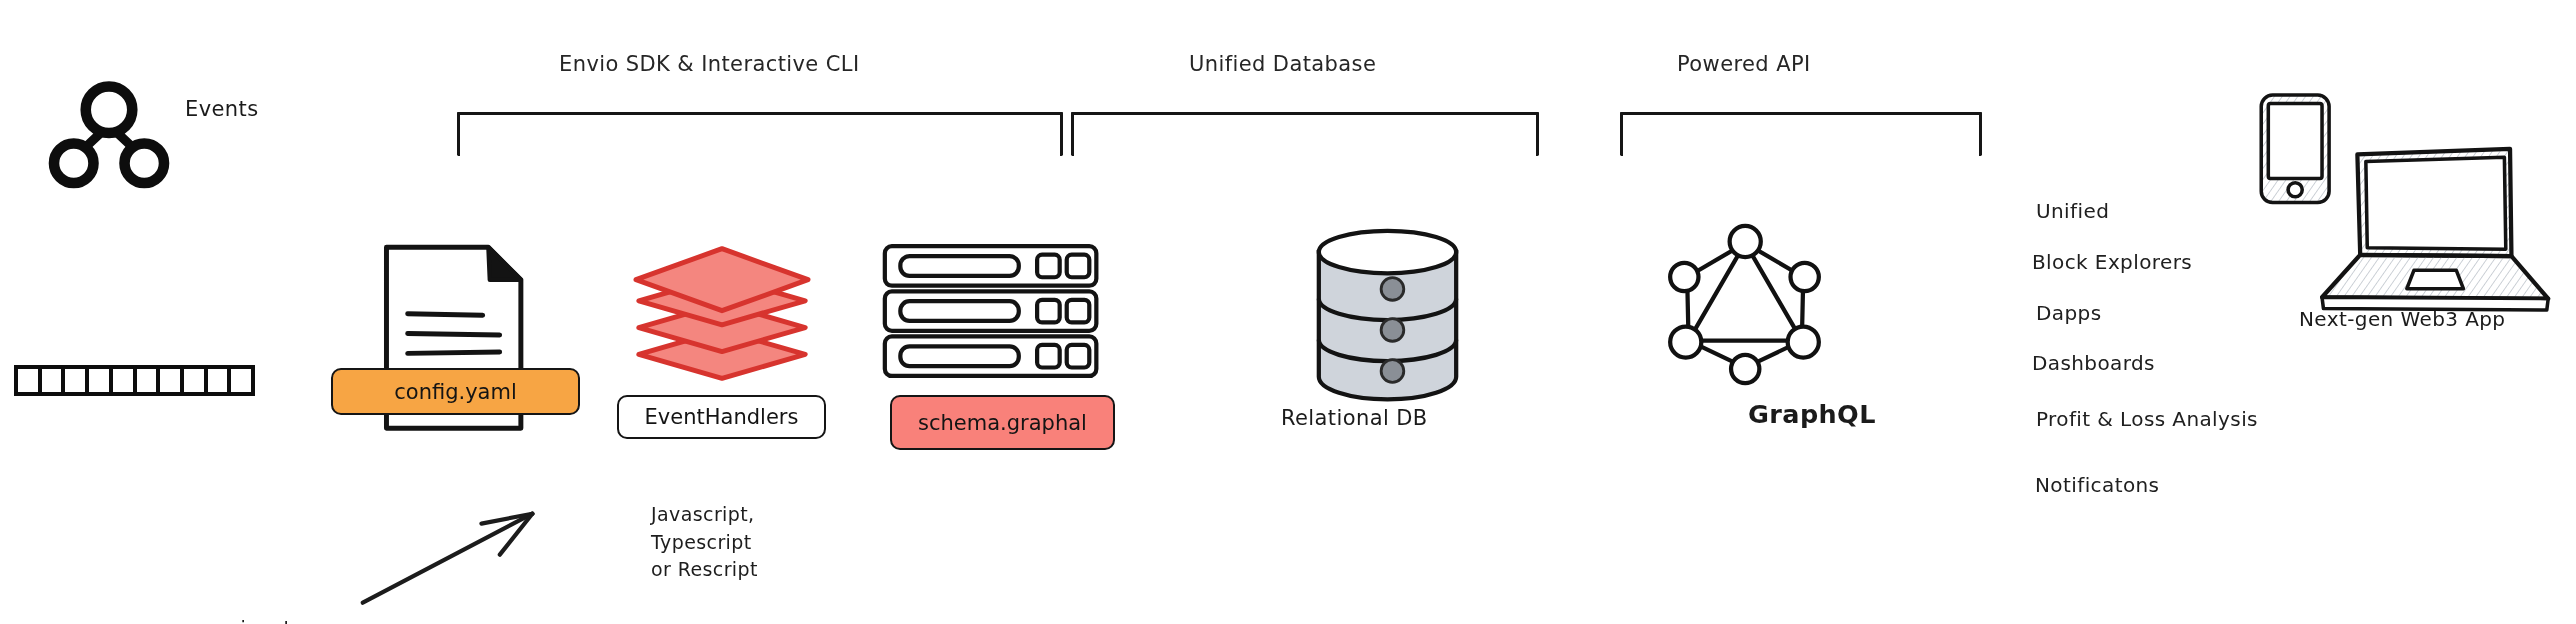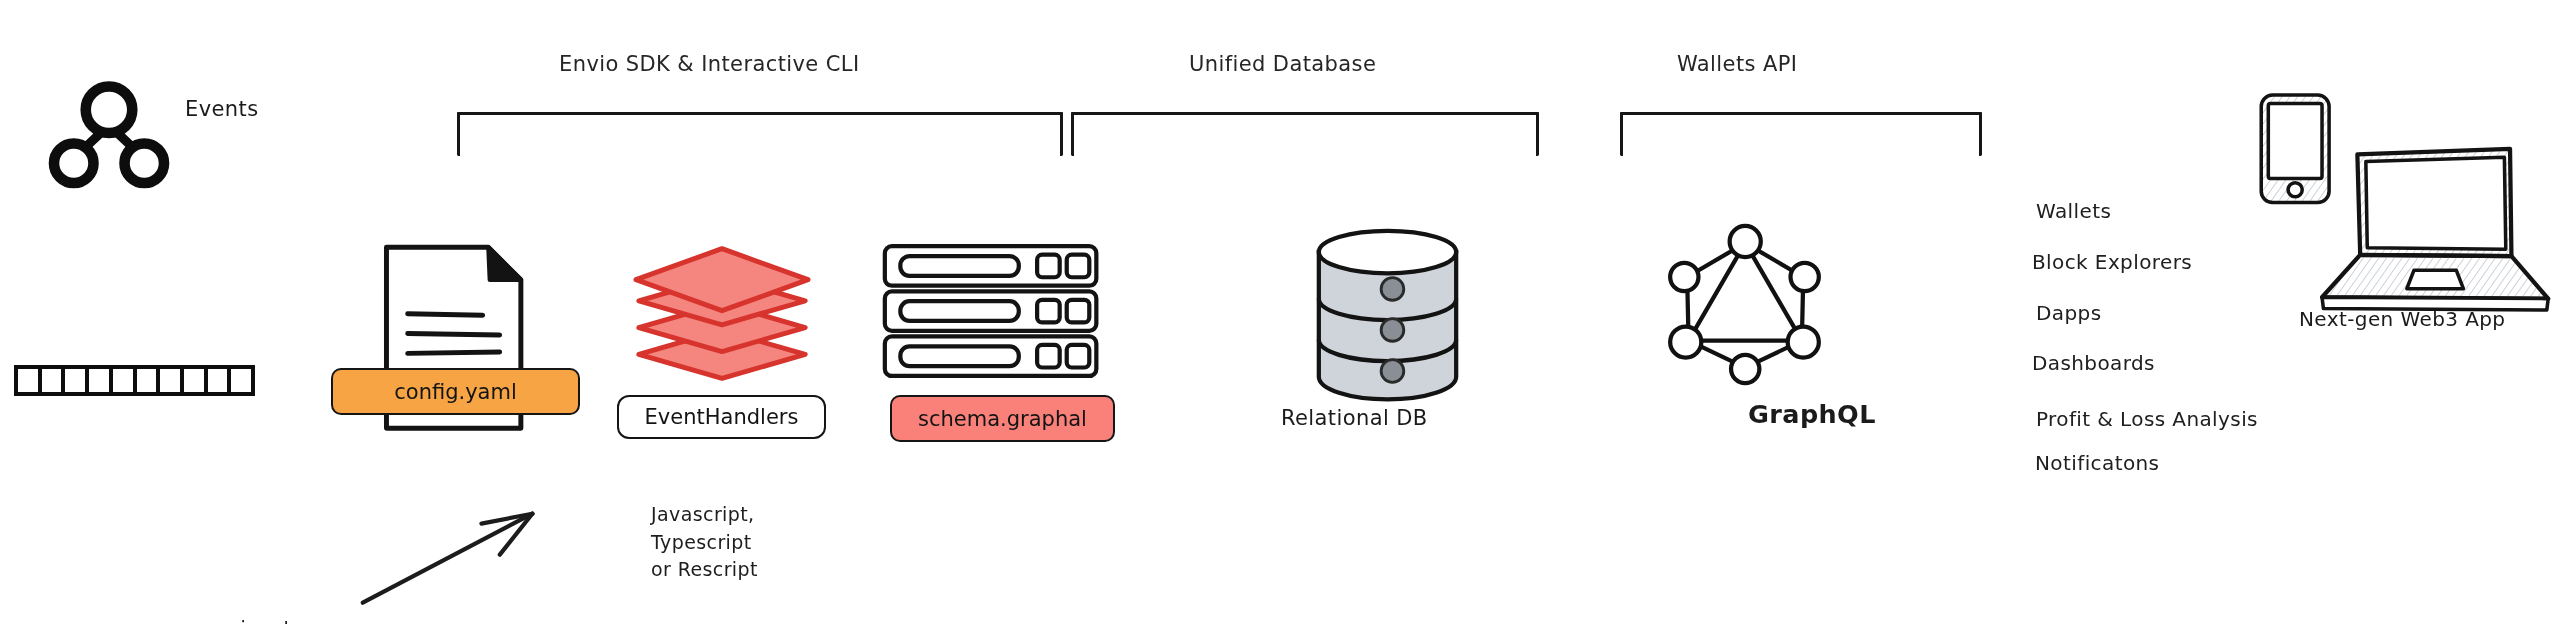--- a/index.html
+++ b/index.html
@@ -69,21 +69,21 @@
     align-items: center;
     justify-content: center;
     border: 2.1px solid #151515;
     border-radius: 10px;
     font-size: 21px;
     color: #141414;
     white-space: nowrap;
     box-sizing: border-box;
   }
   .pill-orange { background: #F7A544; }
-  .pill-white  { background: #ffffff; border-radius: 12px; }
+  .pill-white  { background: #ffffff; }
   .pill-red    { background: #F9817A; }
 
   
   .caption {
     font-size: 21px;
     color: #1b1b1b;
     white-space: nowrap;
   }
   .caption-block {
     font-size: 19px;
@@ -101,21 +101,21 @@
 
   svg { display: block; overflow: visible; }
 </style>
 </head>
 <body>
 
 <div id="canvas">
 
   <div class="abs hand group-label" style="left:559px; top:14px;">Envio SDK &amp; Interactive CLI</div>
   <div class="abs hand group-label" style="left:1189px; top:14px;">Unified Database</div>
-  <div class="abs hand group-label" style="left:1677px; top:14px;">Wallets API</div>
+  <div class="abs hand group-label" style="left:1677px; top:14px;">Powered API</div>
 
   <div class="abs bracket" style="left:457px; top:74px; width:606px; height:44px;"></div>
   <div class="abs bracket" style="left:1071px; top:74px; width:468px; height:44px;"></div>
   <div class="abs bracket" style="left:1620px; top:74px; width:362px; height:44px;"></div>
 
   <div class="abs" style="left:42px; top:42px;">
     <svg width="134" height="113" viewBox="0 0 190 160">
       <line x1="95" y1="64" x2="48" y2="108" stroke="#0d0d0d" stroke-width="13" stroke-linecap="round"></line>
       <line x1="95" y1="64" x2="142" y2="108" stroke="#0d0d0d" stroke-width="13" stroke-linecap="round"></line>
       <circle cx="95" cy="42" r="33" fill="#ffffff" stroke="#0d0d0d" stroke-width="15"></circle>
@@ -183,21 +183,21 @@
         <rect x="30" y="148" width="168" height="28" rx="13"></rect>
         <rect x="224" y="18" width="32" height="32" rx="7"></rect>
         <rect x="266" y="18" width="32" height="32" rx="7"></rect>
         <rect x="224" y="82" width="32" height="32" rx="7"></rect>
         <rect x="266" y="82" width="32" height="32" rx="7"></rect>
         <rect x="224" y="146" width="32" height="32" rx="7"></rect>
         <rect x="266" y="146" width="32" height="32" rx="7"></rect>
       </g>
     </svg>
   </div>
-  <div class="pill pill-red" style="left:890px; top:357px; width:225px; height:47px;">
+  <div class="pill pill-red" style="left:890px; top:357px; width:225px; height:55px;">
     <span>schema.graphal</span>
   </div>
 
   <div class="abs" style="left:350px; top:463px;">
     <svg width="205" height="113" viewBox="0 0 290 160">
       <line x1="18" y1="144" x2="258" y2="18" stroke="#1c1c1c" stroke-width="6" stroke-linecap="round"></line>
       <line x1="258" y1="18" x2="186" y2="32" stroke="#1c1c1c" stroke-width="6" stroke-linecap="round"></line>
       <line x1="258" y1="18" x2="212" y2="76" stroke="#1c1c1c" stroke-width="6" stroke-linecap="round"></line>
     </svg>
   </div>
@@ -234,26 +234,26 @@
         <circle cx="40" cy="86" r="20"></circle>
         <circle cx="210" cy="86" r="20"></circle>
         <circle cx="42" cy="178" r="22"></circle>
         <circle cx="208" cy="178" r="22"></circle>
         <circle cx="126" cy="216" r="20"></circle>
       </g>
     </svg>
   </div>
   <div class="abs hand caption" style="left:1748px; top:361px; font-size:25.5px; font-weight:bold;">GraphQL</div>
 
-  <div class="abs hand consumer" style="left:2036px; top:161px;">Wallets</div>
+  <div class="abs hand consumer" style="left:2036px; top:161px;">Unified</div>
   <div class="abs hand consumer" style="left:2032px; top:212px;">Block Explorers</div>
   <div class="abs hand consumer" style="left:2036px; top:263px;">Dapps</div>
   <div class="abs hand consumer" style="left:2032px; top:313px;">Dashboards</div>
   <div class="abs hand consumer" style="left:2036px; top:369px;">Profit &amp; Loss Analysis</div>
-  <div class="abs hand consumer" style="left:2035px; top:413px;">Notificatons</div>
+  <div class="abs hand consumer" style="left:2035px; top:435px;">Notificatons</div>
 
   <div class="abs" style="left:2257px; top:15.6px;">
     <svg width="311" height="297" viewBox="0 0 440 420">
       <defs>
         <pattern id="hatch" width="9" height="9" patternUnits="userSpaceOnUse" patternTransform="rotate(35)">
           <line x1="0" y1="0" x2="0" y2="9" stroke="#B9C0C8" stroke-width="2"></line>
         </pattern>
       </defs>
 
       <g>

